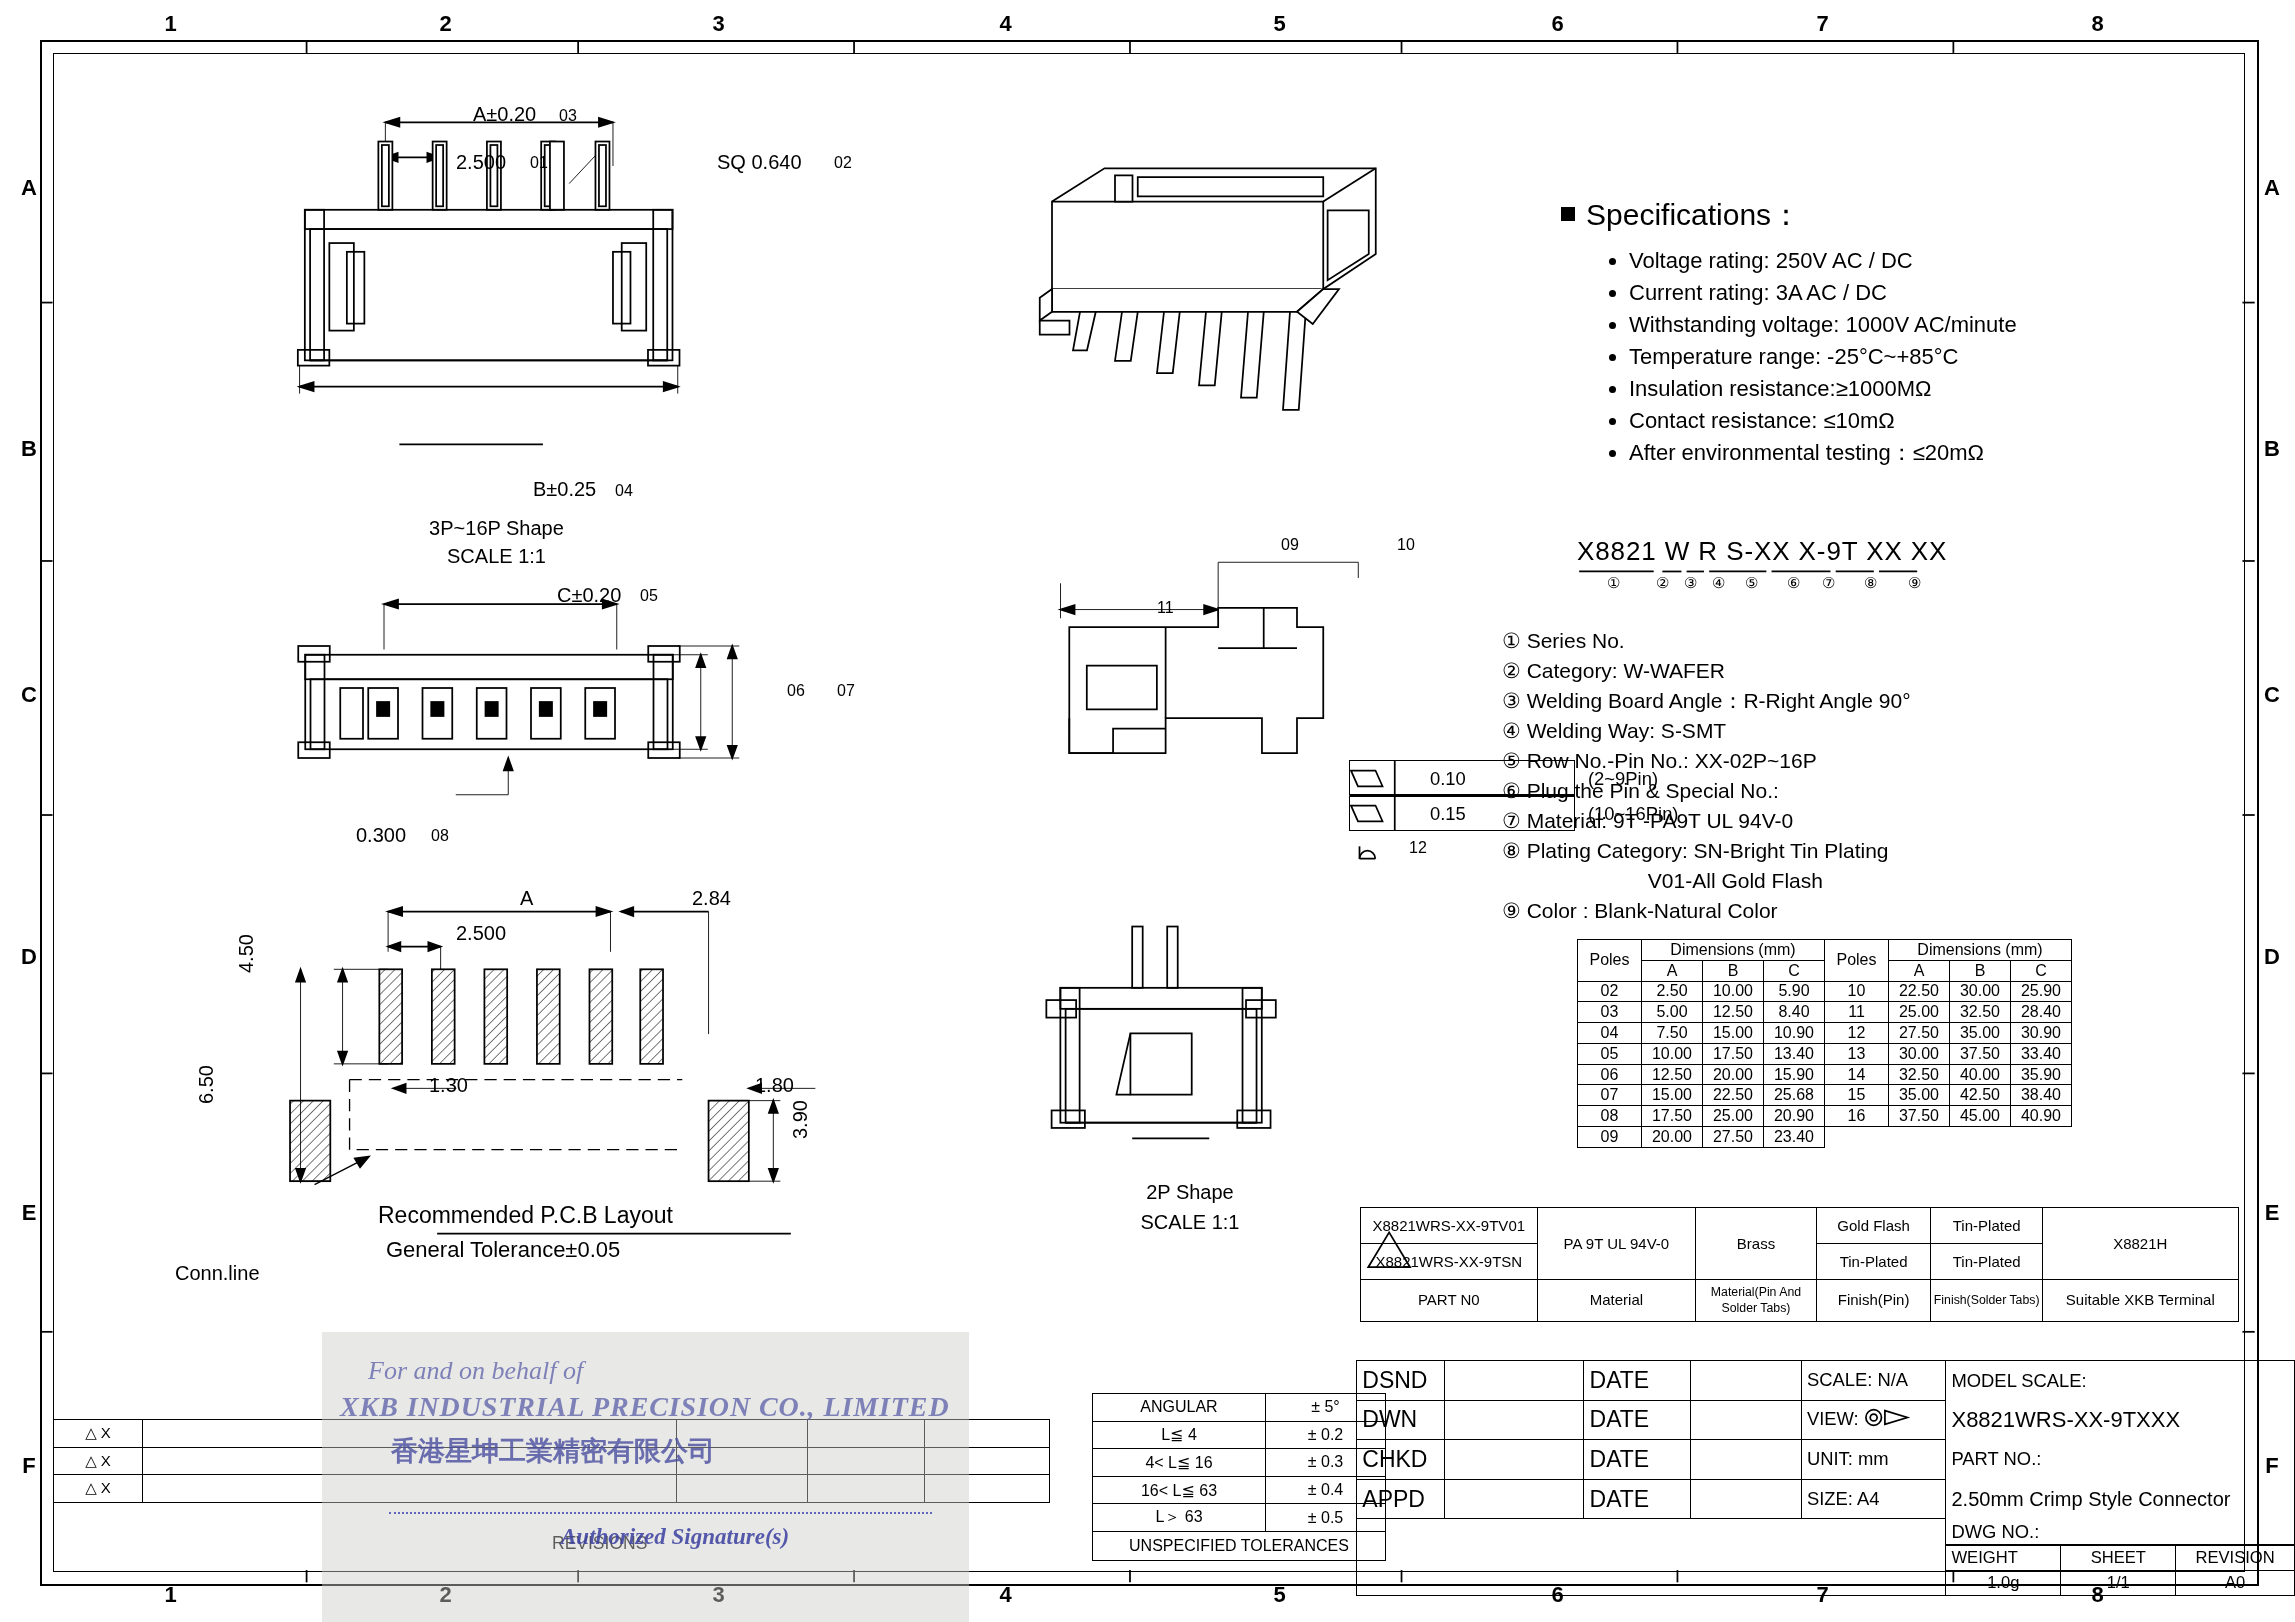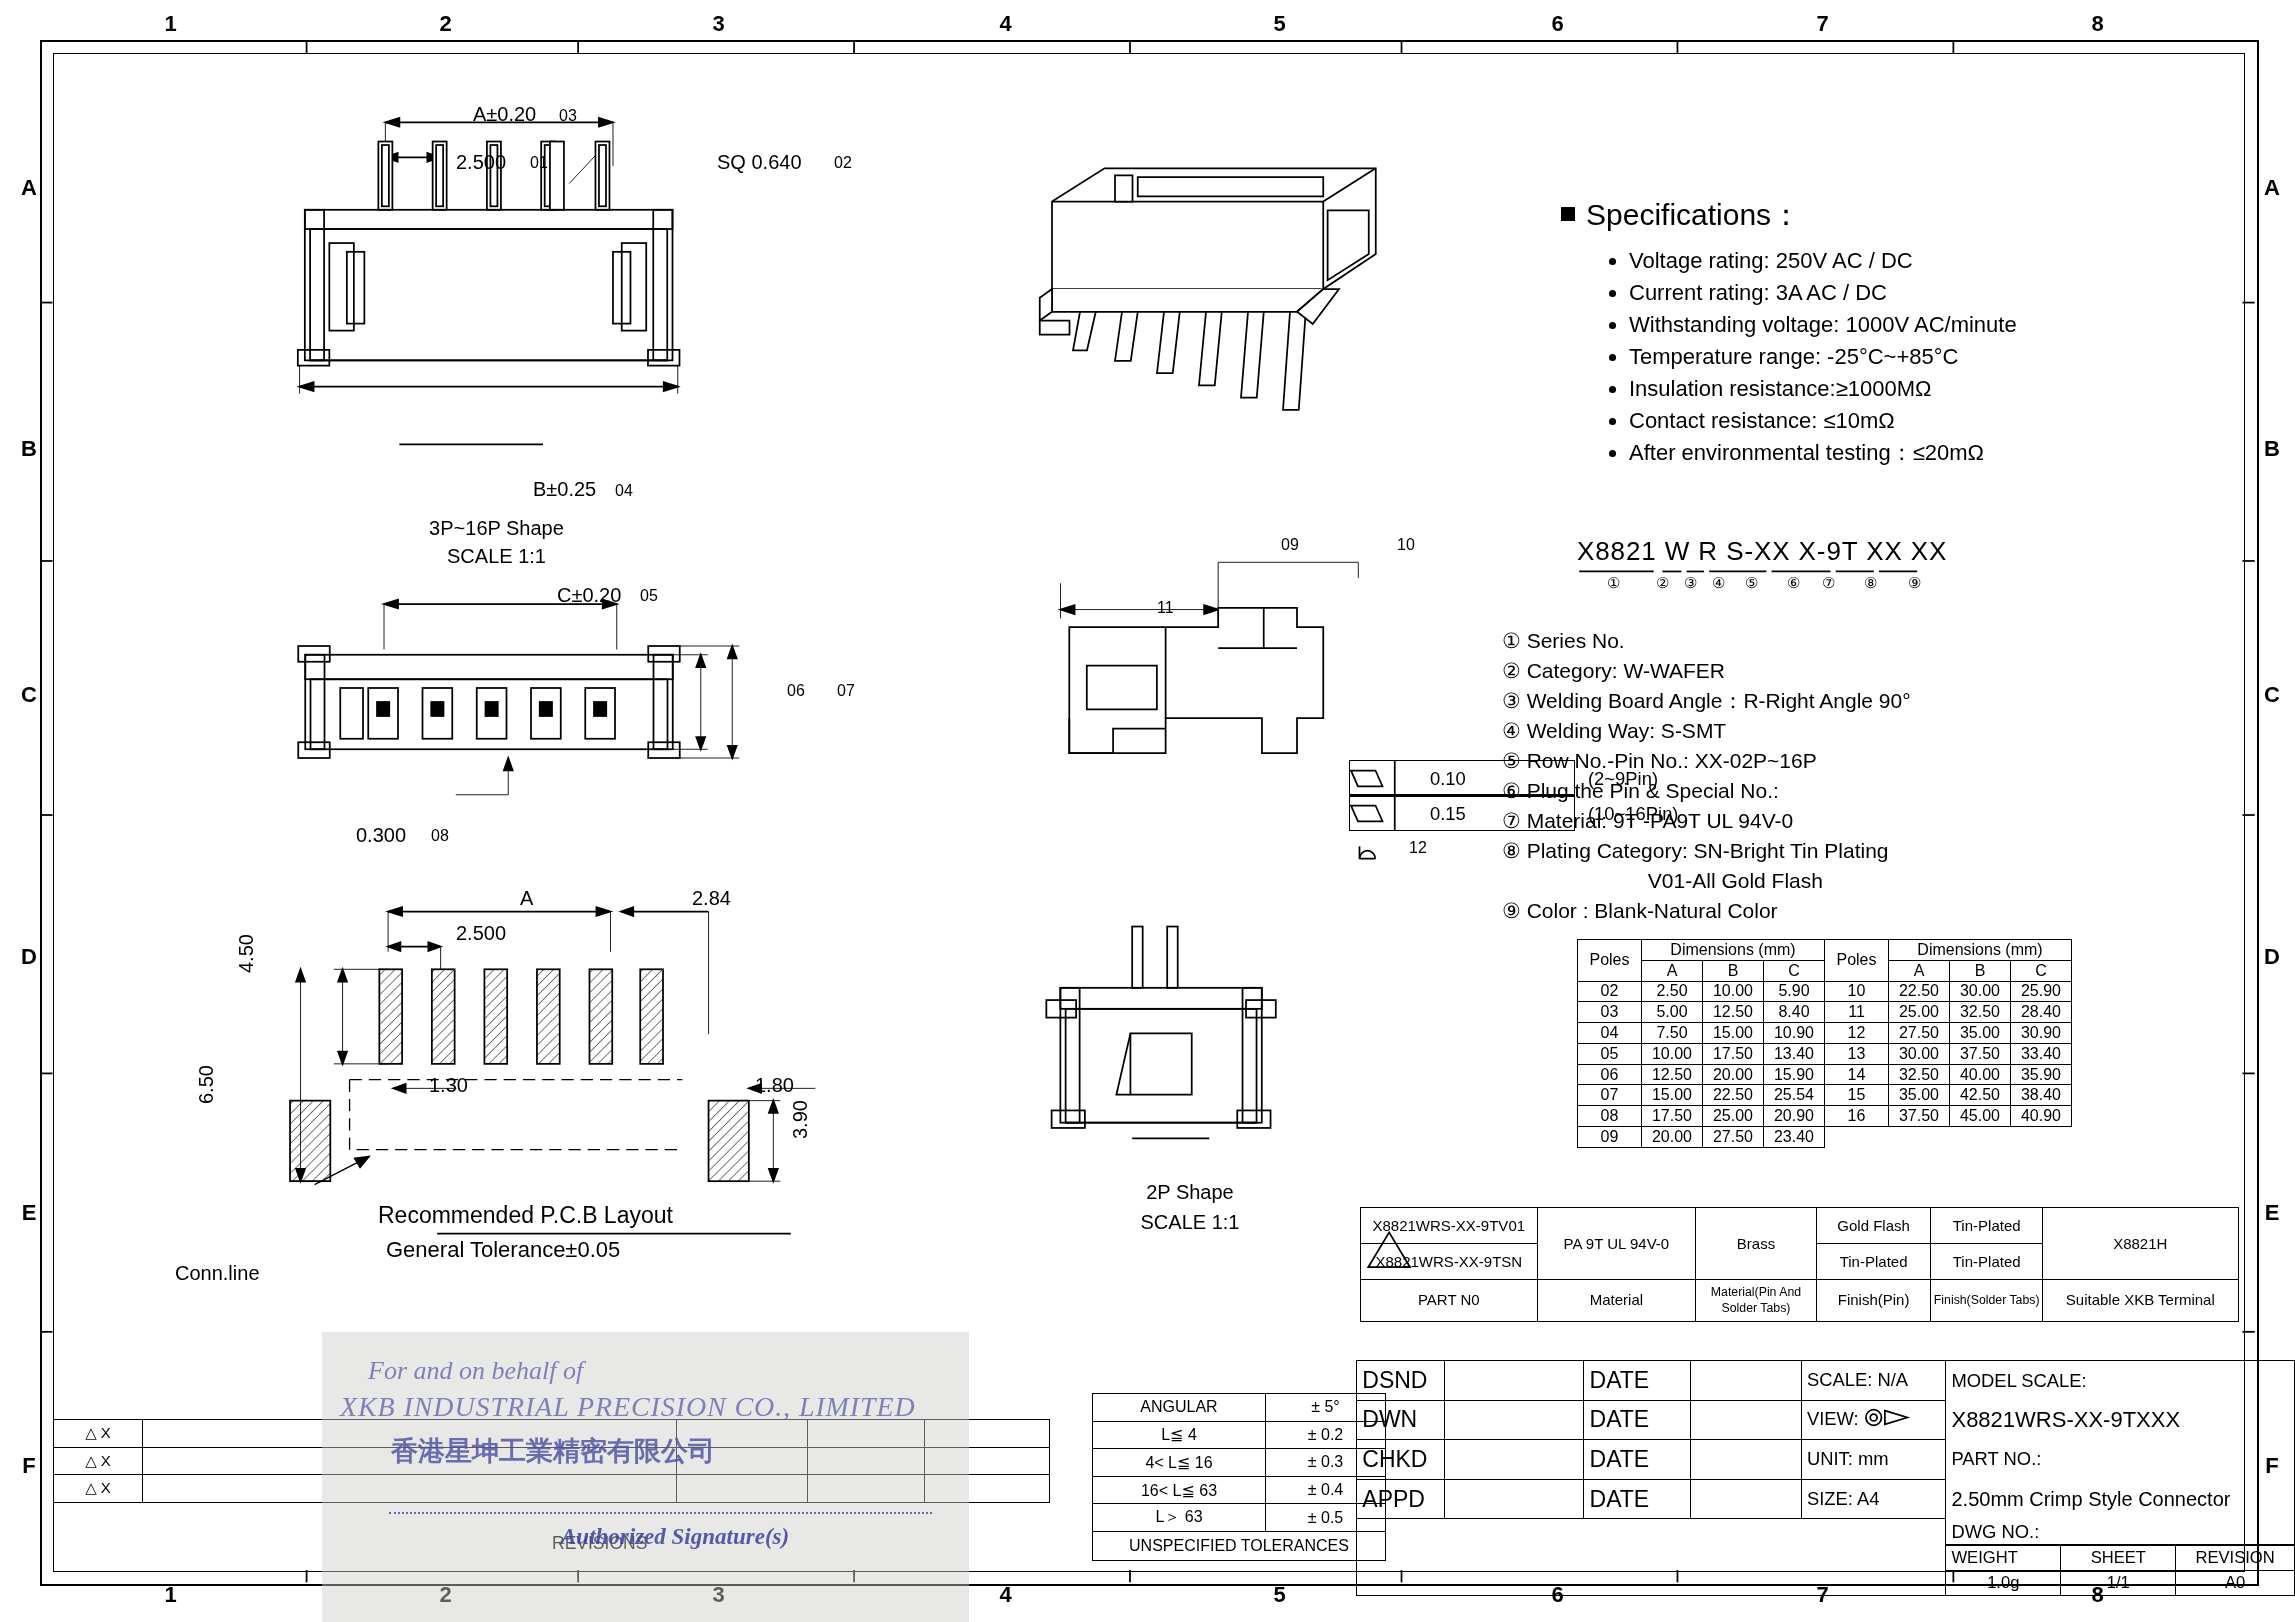--- a/index.html
+++ b/index.html
@@ -48,21 +48,21 @@
 
   .rev-block{position:absolute;left:53px;top:1419px;font-size:15px;}
   .rev-block td{border:0.9px solid #000;padding:1.8px 3.5px;text-align:center;}
 
   .tol-block{position:absolute;left:1092px;top:1393px;font-size:16px;}
   .tol-block td{border:0.9px solid #000;padding:1.8px 7px;text-align:center;}
 
   
   .watermark{position:absolute;left:322px;top:1332px;width:647px;height:291px;background:rgba(205,205,200,.45);}
   .wm-t1{position:absolute;left:368px;top:1356px;font-family:"Liberation Serif",serif;font-style:italic;font-size:26px;color:#5a5fa8;opacity:.75;}
-  .wm-t2{position:absolute;left:340px;top:1391px;font-family:"Liberation Serif",serif;font-style:italic;font-weight:normal;font-size:28px;color:#5a5fa8;opacity:.75;letter-spacing:0.9px;}
+  .wm-t2{position:absolute;left:340px;top:1391px;font-family:"Liberation Serif",serif;font-style:italic;font-weight:bold;font-size:28px;color:#5a5fa8;opacity:.75;letter-spacing:0.9px;}
   .wm-t3{position:absolute;left:391px;top:1433px;font-size:27px;font-weight:bold;color:#4a4fa0;opacity:.8;}
   .wm-t4{position:absolute;left:561px;top:1524px;font-family:"Liberation Serif",serif;font-style:italic;font-weight:bold;font-size:23px;color:#3b3fa0;opacity:.85;}
   .wm-dash{position:absolute;left:389px;top:1512px;width:543px;border-top:2.6px dotted #4046b4;opacity:.8;}
 </style>
 </head>
 <body>
 
 <div class="sheet">
 
   <div class="frame-outer"></div>
@@ -533,21 +533,21 @@
       <td>15.90</td>
       <td>14</td>
       <td>32.50</td>
       <td>40.00</td>
       <td>35.90</td>
     </tr>
     <tr>
       <td>07</td>
       <td>15.00</td>
       <td>22.50</td>
-      <td>25.54</td>
+      <td>25.68</td>
       <td>15</td>
       <td>35.00</td>
       <td>42.50</td>
       <td>38.40</td>
     </tr>
     <tr>
       <td>08</td>
       <td>17.50</td>
       <td>25.00</td>
       <td>20.90</td>

